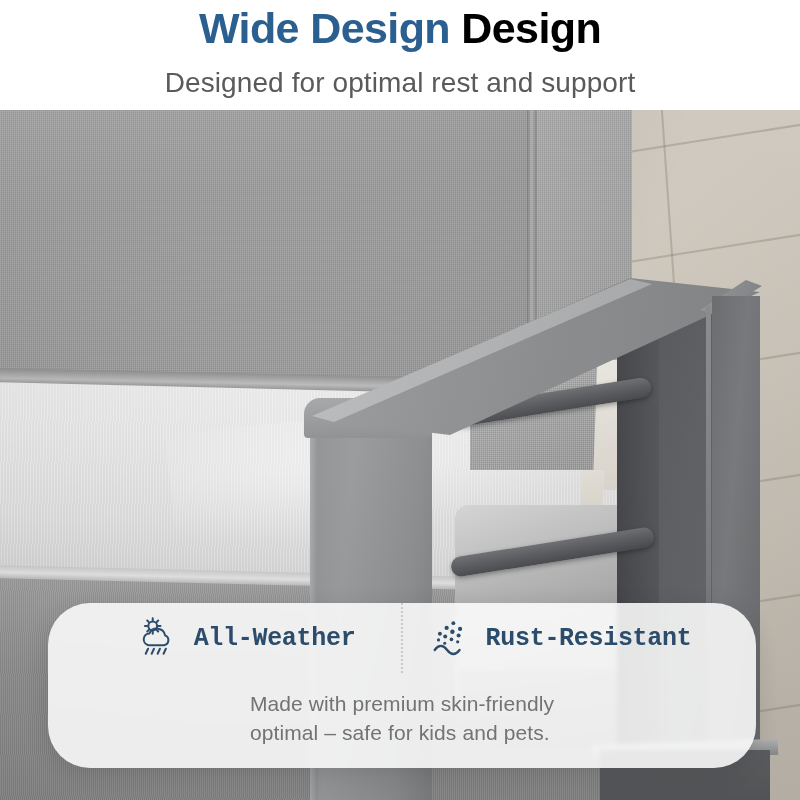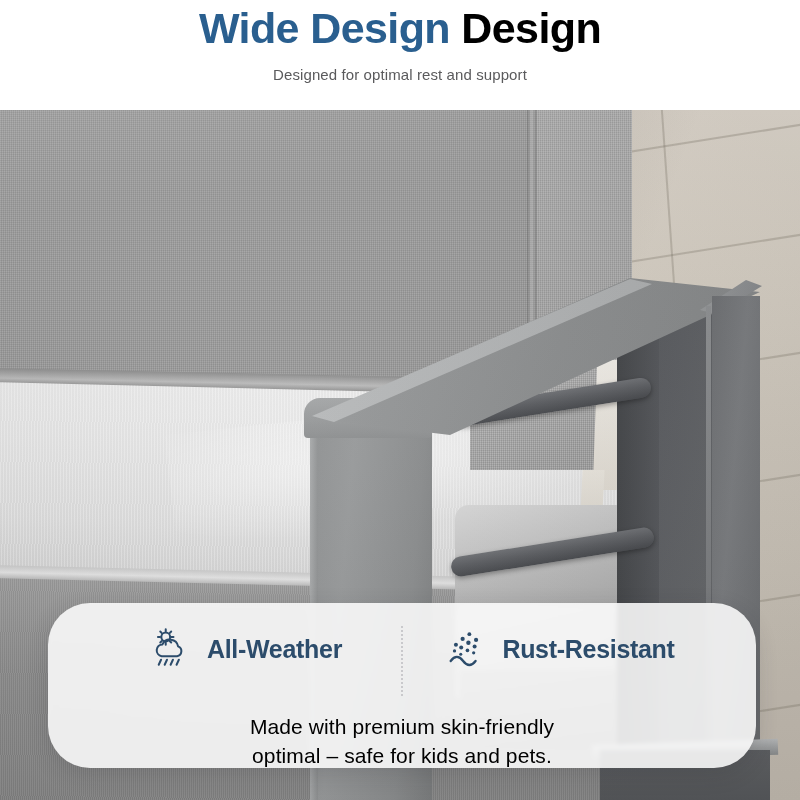--- a/index.html
+++ b/index.html
@@ -17,22 +17,22 @@
     display:flex;flex-direction:column;align-items:center;justify-content:flex-start;
   }
   .headline{
     margin:0;padding-top:2px;
     font-size:43px;line-height:52px;font-weight:bold;letter-spacing:-0.6px;
     white-space:nowrap;
   }
   .hl-a{color:#2a5f8f;}
   .hl-b{color:#000000;}
   .subhead{
-    margin:0;padding-top:7px;
-    font-size:15px;line-height:28px;font-weight:400;color:#5a5a5c;
+    margin:8px;padding-top:7px;
+    font-size:28px;line-height:28px;font-weight:400;color:#5a5a5c;
     letter-spacing:0.1px;white-space:nowrap;
   }
 
   
   .photo{
     position:absolute;left:0;top:110px;width:800px;height:690px;overflow:hidden;
     background:#8d8d8d;
   }
 
   
@@ -236,38 +236,38 @@
   .info-card{
     position:absolute;left:48px;top:603px;width:708px;height:165px;
     border-radius:42px;
     background:rgba(252,252,252,.88);
     backdrop-filter:blur(2px);
     box-shadow:0 6px 22px rgba(40,40,45,.16);
     z-index:30;
     display:flex;flex-direction:column;align-items:center;
   }
   .features{
-    display:flex;align-items:flex-start;justify-content:center;
-    width:100%;padding-top:23px;box-sizing:border-box;
+    display:flex;align-items:center;justify-content:center;
+    width:100%;box-sizing:border-box;font-family:Liberation Mono, monospace;
   }
   .feature{
     display:flex;align-items:center;gap:13px;
     width:300px;justify-content:center;
   }
   .feature .label{
     font-size:25px;font-weight:bold;color:#2c4c6b;letter-spacing:-0.3px;
     white-space:nowrap;
   }
   .divider{
     width:0;height:70px;margin:0 6px;
     border-left:2px dotted #c9c9cc;
   }
   .blurb{
-    margin-top:16px;text-align:center;
-    font-size:21px;line-height:29px;color:#000000;font-weight:400;
+    margin-top:16px;text-align:left;
+    font-size:21px;line-height:29px;color:#737373;font-weight:400;
     letter-spacing:0.1px;
   }
   .blurb span{display:block;}
   svg{display:block;}
 </style>
 </head>
 <body>
 
 <div class="stage">
 

